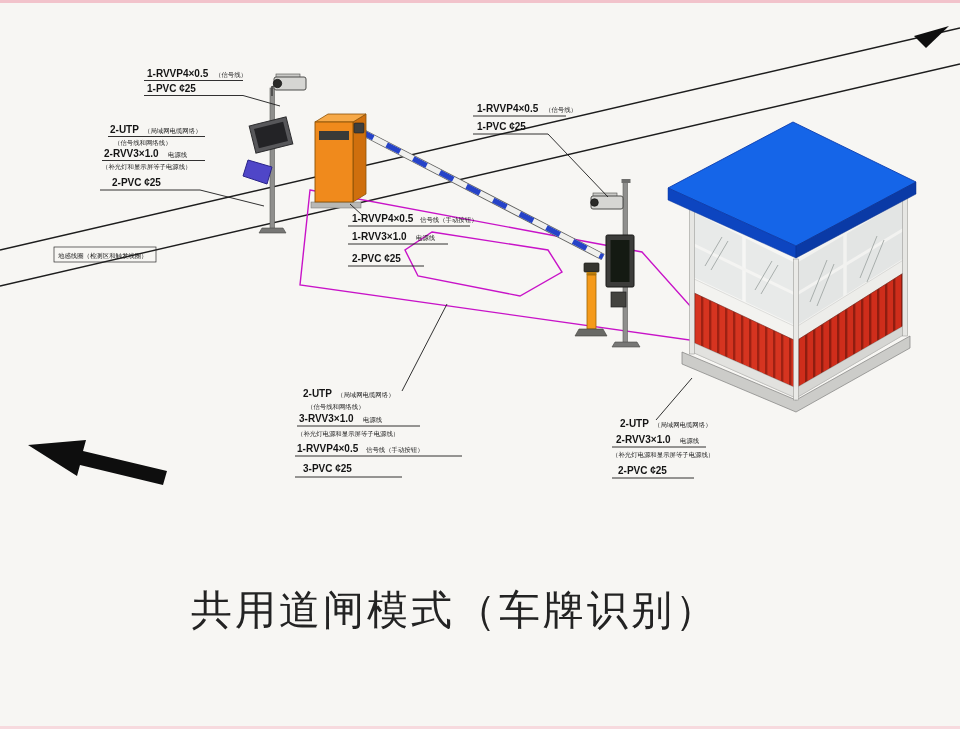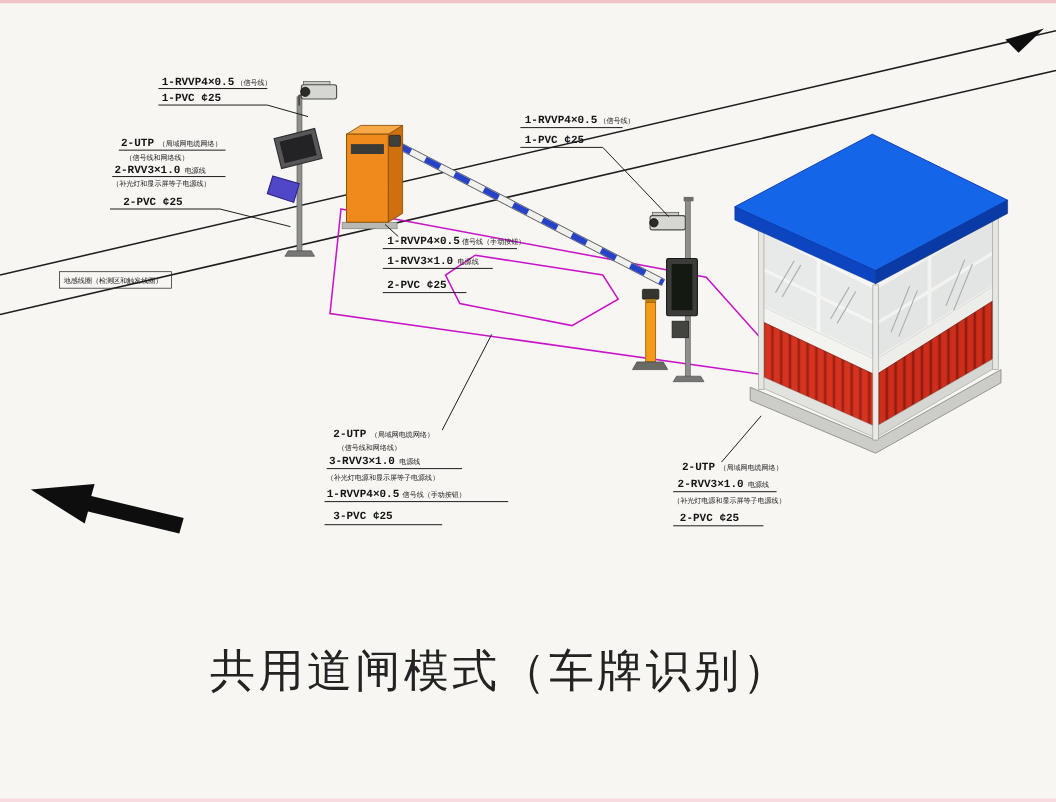--- a/index.html
+++ b/index.html
@@ -1,17 +1,17 @@
 <!DOCTYPE html>
 <html><head>
 <meta charset="utf-8">
 <style>
   html,body{margin:0;padding:0;background:#e9e9e9;}
   .canvas{position:relative;width:960px;height:729px;background:#f7f6f3;overflow:hidden;
-          font-family:Liberation Mono, monospace;}
+          font-family:Liberation Sans, sans-serif;}
   svg{display:block;}
   .lbl-main{font-size:10px;font-weight:700;fill:#141414;}
   .lbl-note{font-size:6.4px;font-weight:400;fill:#1a1a1a;}
   .title-text{font-size:41px;font-weight:500;fill:#232323;letter-spacing:3px;}
   .lead{stroke:#1b1b1b;stroke-width:0.9;fill:none;}
   .road{stroke:#1d1d1d;stroke-width:1.4;fill:none;}
 </style>
 </head>
 <body>
 

